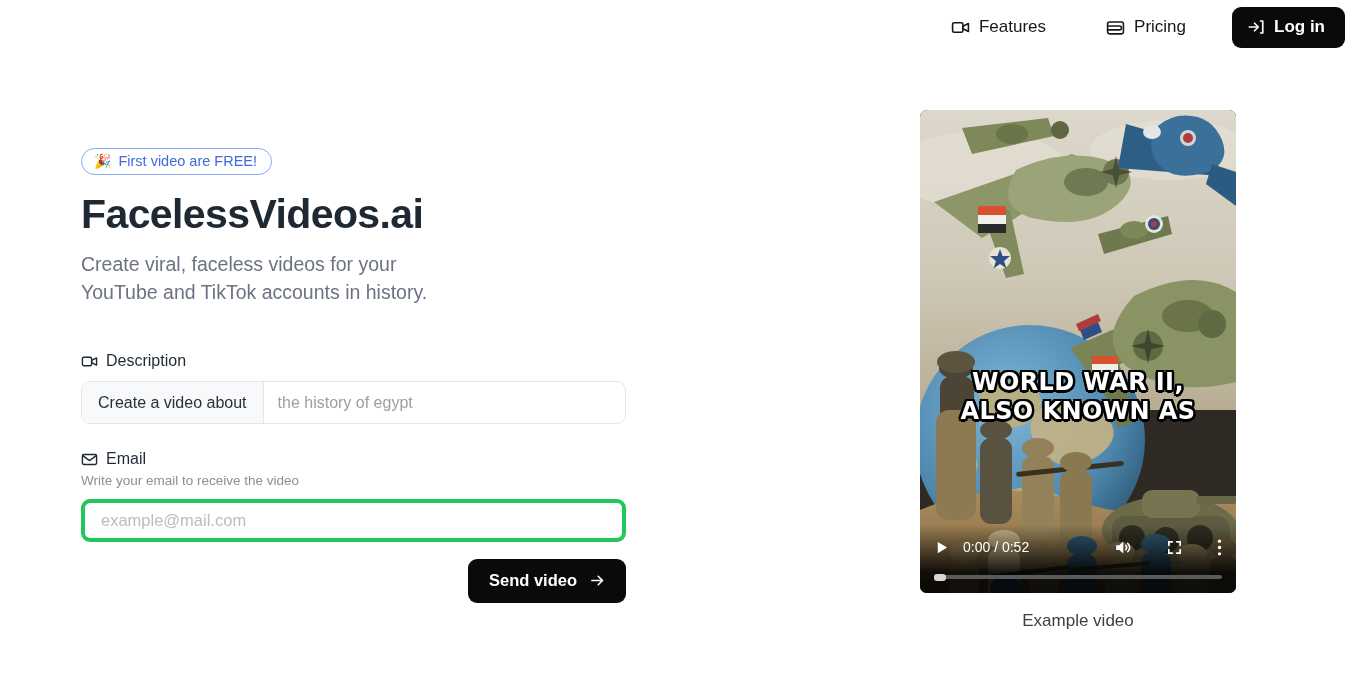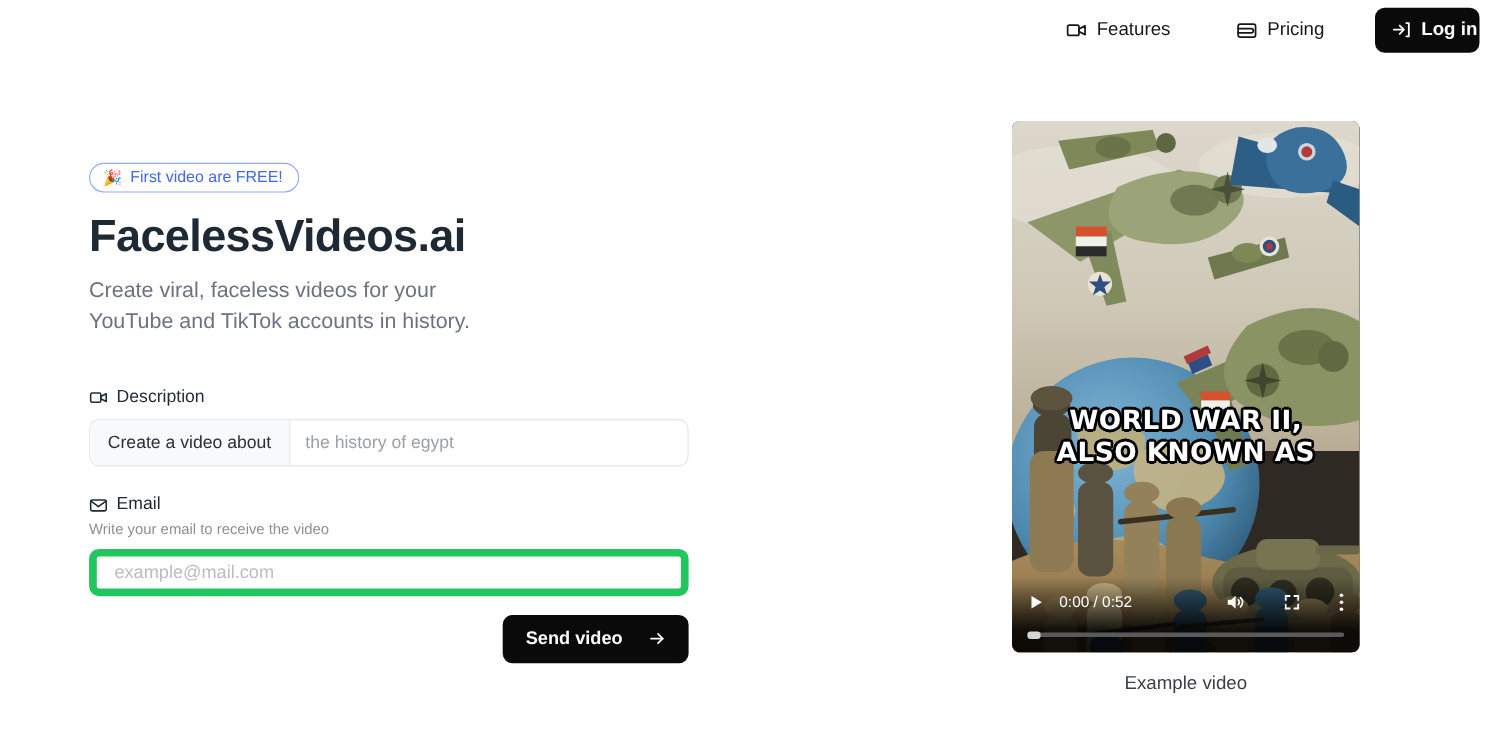--- a/index.html
+++ b/index.html
@@ -22,21 +22,21 @@
     font-size: 17px; color: #15171a; cursor: pointer;
     padding: 6px 10px; margin-right: 28px; text-decoration: none;
   }
   .nav-link:last-of-type { margin-right: 24px; }
   .nav-icon { display:inline-flex; align-items:center; justify-content:center; width:19px; height:19px; }
   .login-btn {
     display: flex; align-items: flex-end; gap: 9px;
     background: #0a0a0a; color: #ffffff;
     border: none; border-radius: 9px;
     font-size: 17px; font-weight: 700;
-    padding: 10px 2px 11px 14px; cursor: pointer;
+    padding: 10px 20px 11px 14px; cursor: pointer;
     font-family: "Liberation Sans", sans-serif;
   }
 
   
   .left-col { position: absolute; left: 81px; top: 148px; width: 560px; }
 
   .badge {
     display: inline-flex; align-items: center; gap: 7px;
     border: 1.5px solid #8aa9f7; border-radius: 999px;
     padding: 4px 14px 5px 12px;
@@ -85,30 +85,30 @@
   .input-group input {
     flex: 1; border: none; outline: none;
     padding: 0 14px; font-size: 16px; color: #2b2f36;
     background: transparent; font-family: "Liberation Sans", sans-serif;
   }
   .input-group input::placeholder { color: #9aa0a6; }
 
   .single-input {
     margin-top: 11px;
     width: 545px; height: 43px;
-    border: 7px solid #22c55e; border-radius: 9px;
+    border: 4px solid #22c55e; border-radius: 9px;
     padding: 0 16px; font-size: 16.5px; color: #000000;
     outline: none; background: #fff;
     font-family: "Liberation Sans", sans-serif;
   }
   .single-input::placeholder { color: #b9bcc2; }
 
   .send-row { width: 545px; display: flex; justify-content: flex-end; margin-top: 17px; }
   .send-btn {
-    display: flex; align-items: center; gap: 22px;
+    display: flex; align-items: center; gap: 11px;
     background: #0a0a0a; color: #fff;
     border: none; border-radius: 9px;
     font-size: 16.5px; font-weight: 700;
     padding: 12px 19px 13px 21px; cursor: pointer;
     font-family: "Liberation Sans", sans-serif;
   }
 
   
   .video-wrap { position: absolute; left: 920px; top: 110px; width: 316px; }
   .video-box {

